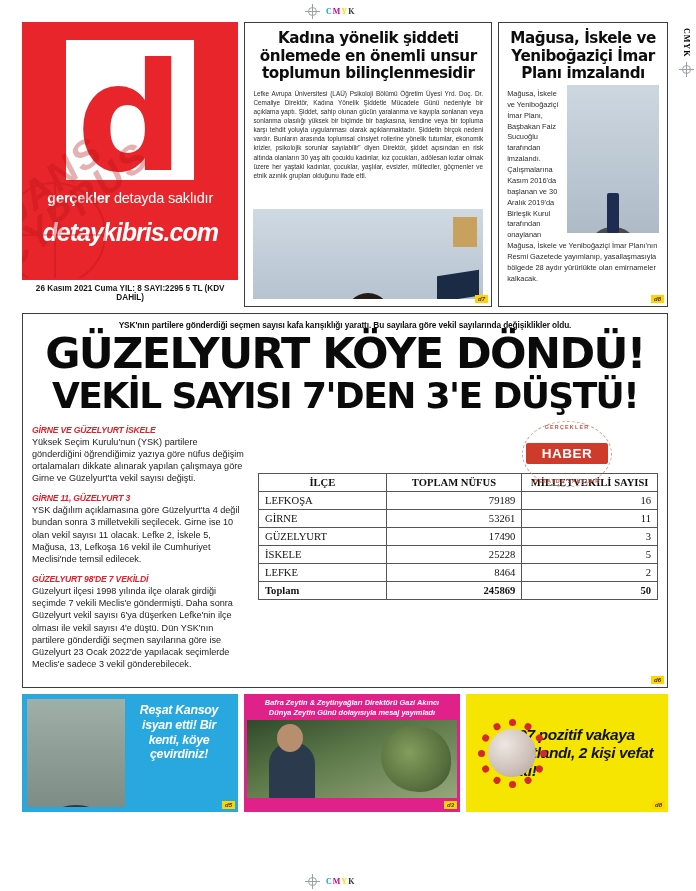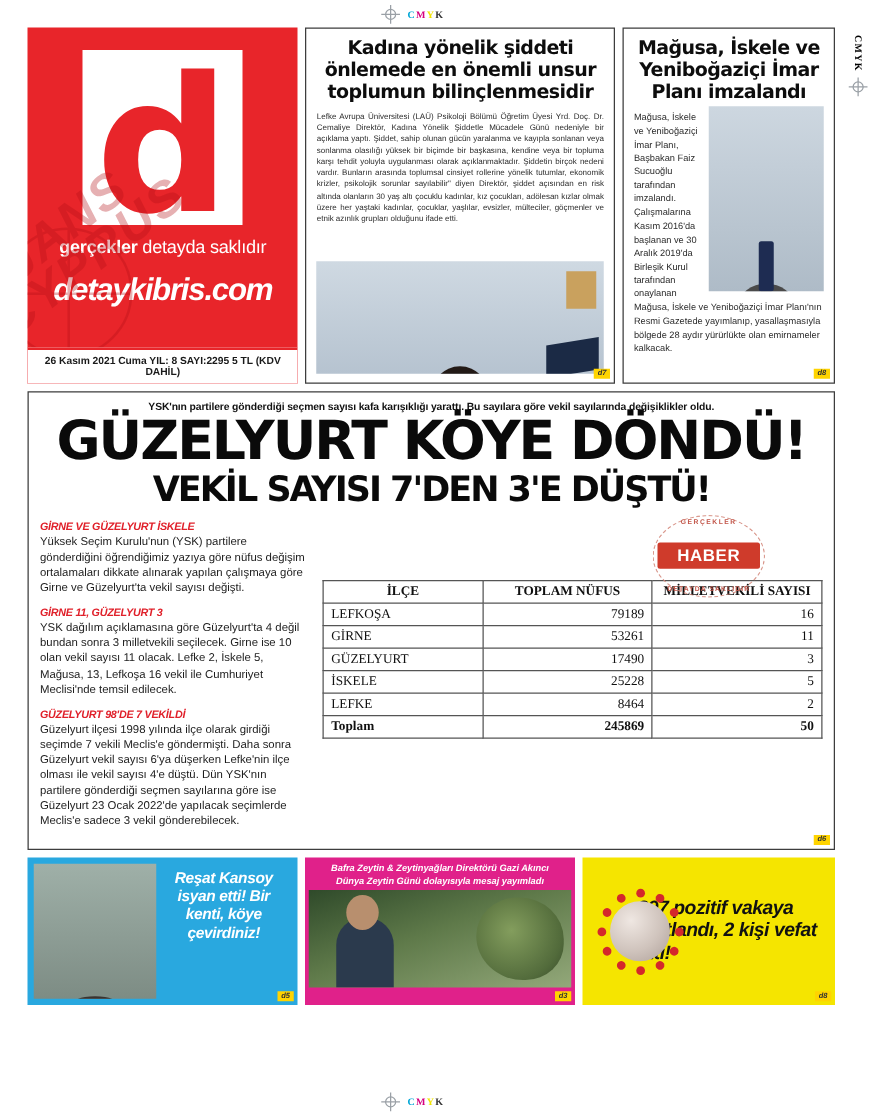--- a/index.html
+++ b/index.html
@@ -82,21 +82,21 @@
 
   .badge { position: absolute; right: 3px; bottom: 3px; background: #ffd400; color: #333;
            font-size: 6px; font-weight: bold; padding: 1px 3px; font-style: italic; }
 
   
   .main-block { border: 1px solid #3d3d3d; margin-top: 6px; padding: 6px 9px 8px; }
   .kicker { text-align: center; font-size: 8.3px; font-weight: bold; color: #111; letter-spacing: -0.1px; }
   .headline { font-family: "DejaVu Sans", sans-serif; font-weight: bold; color: #0a0a0a;
               text-align: center; letter-spacing: -1.6px; margin-top: 2px; }
   .hl1 { font-size: 43px; line-height: 1.02; }
-  .hl2 { font-size: 28px; line-height: 1.02; }
+  .hl2 { font-size: 36px; line-height: 1.02; }
 
   .body-area { display: flex; gap: 10px; margin-top: 10px; }
   .col-left { width: 216px; }
   .sub { color: #e0202a; font-size: 8.6px; font-weight: bold; font-style: italic;
          letter-spacing: -0.2px; margin-bottom: 1px; }
   .col-left p { font-size: 9.1px; line-height: 1.34; color: #1c1c1c; text-align: left; }
   .blk { margin-bottom: 9px; }
   .blk-wide p { font-size: 9.1px; line-height: 1.34; }
 
   .col-right { flex: 1; position: relative; }

